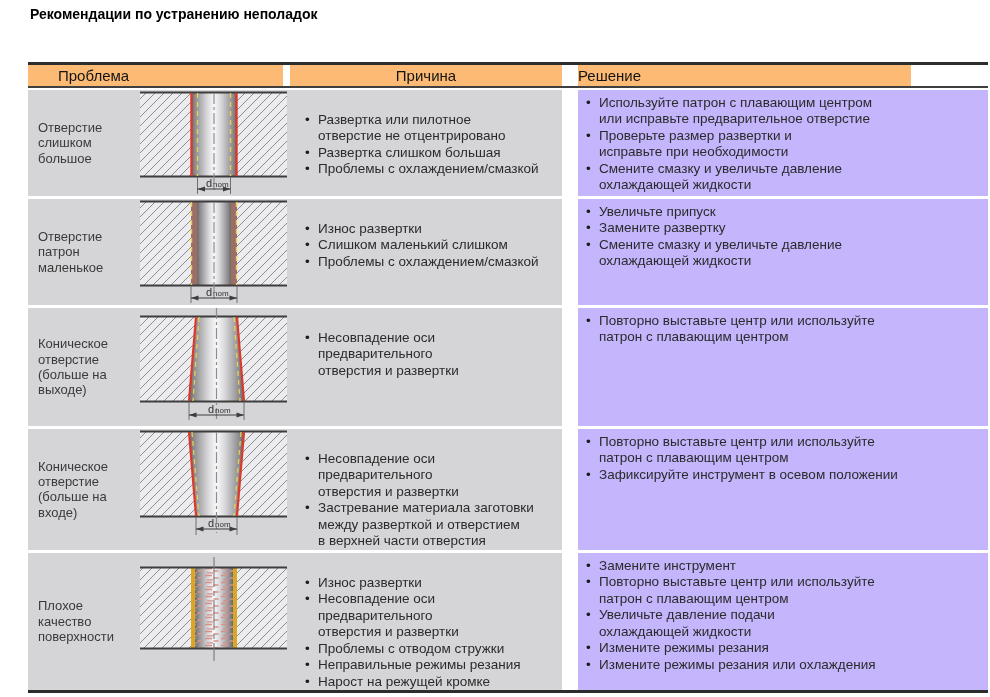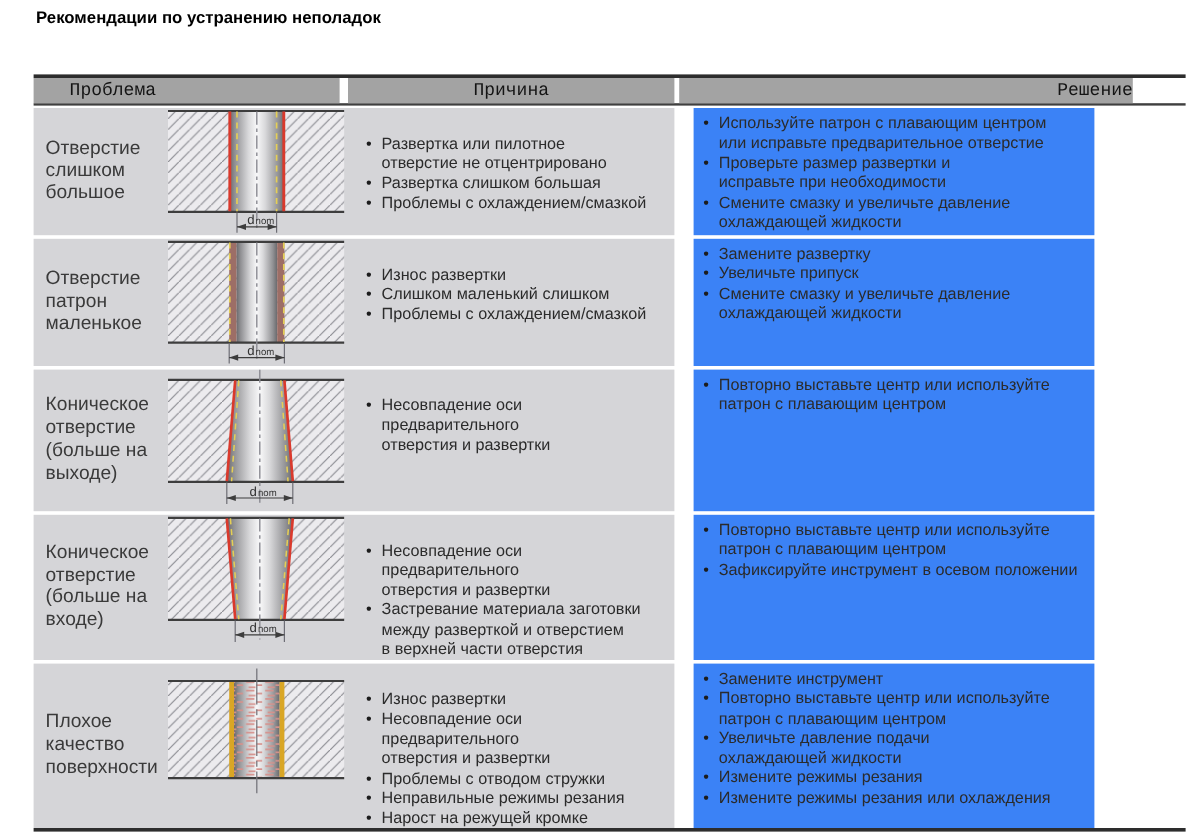--- a/index.html
+++ b/index.html
@@ -1,31 +1,31 @@
 <!DOCTYPE html>
 <html><head>
 <meta charset="utf-8">
 <style>
   html,body{margin:0;padding:0;background:#ffffff;}
   .page{position:relative;width:990px;height:697px;background:#ffffff;
         font-family:"Liberation Sans",sans-serif;overflow:hidden;}
   .title{position:absolute;left:30px;top:6px;font-size:14px;font-weight:bold;color:#000;}
   .tbl{position:absolute;left:28px;top:62px;width:960px;}
   .thead{display:flex;border-top:3px solid #2d2d2d;border-bottom:2px solid #3f3f3f;}
-  .th{background:#a3a3a3;height:21px;line-height:21px;font-size:15px;color:#141414;box-sizing:border-box;font-family:Liberation Mono, monospace;}
+  .th{background:#fdba74;height:21px;line-height:21px;font-size:15px;color:#141414;box-sizing:border-box;}
   .th1{width:255px;padding-left:30px;margin-right:7px;}
-  .th2{width:272px;text-align:center;margin-right:4px;}
-  .th3{width:378px;text-align:right;}
+  .th2{width:272px;text-align:center;margin-right:16px;}
+  .th3{width:333px;text-align:left;}
   .tbody{padding-top:2px;border-bottom:3px solid #2d2d2d;}
   .trow{display:flex;margin-bottom:3px;}
   .trow:last-child{margin-bottom:0;}
   .cell-left{width:534px;margin-right:16px;background:#d5d5d8;display:flex;box-sizing:border-box;}
-  .cell-right{width:334px;background:#3b82f6;box-sizing:border-box;}
+  .cell-right{width:410px;background:#c4b5fd;box-sizing:border-box;}
   .problem{width:96px;padding:0 6px 0 10px;display:flex;align-items:center;
-           font-size:16px;line-height:1.18;color:#3a3a3a;}
+           font-size:13px;line-height:1.18;color:#3a3a3a;}
   .diagram{width:147px;flex:0 0 147px;}
   .diagram svg{display:block;}
   ul.blist{flex:1;list-style:none;margin:22px 0 0 0;padding:0 4px 0 18px;
            font-size:13.5px;line-height:1.22;color:#2b2b2b;}
   .cell-right ul.blist{margin:5px 0 0 0;padding:0 6px 0 8px;}
   ul.blist li{position:relative;padding-left:13px;white-space:pre-line;}
   ul.blist li::before{content:"\2022";position:absolute;left:0;top:0;color:#1c1c1c;}
   .r1{min-height:106px;} .r2{min-height:104px;} .r3{min-height:114px;}
   .r4{min-height:109px;} .r5{min-height:127px;}
 </style>
@@ -128,22 +128,22 @@
             </svg>
           </div>
           <ul class="blist">
             <li>Износ развертки</li>
             <li>Слишком маленький слишком</li>
             <li>Проблемы с охлаждением/смазкой</li>
           </ul>
         </div>
         <div class="cell-right">
           <ul class="blist">
+            <li>Увеличьте припуск</li>
             <li>Замените развертку</li>
-            <li>Увеличьте припуск</li>
             <li>Смените смазку и увеличьте давление
 охлаждающей жидкости</li>
           </ul>
         </div>
       </div>
 
       <div class="trow r3">
         <div class="cell-left">
           <div class="problem">Коническое отверстие (больше на выходе)</div>
           <div class="diagram">

